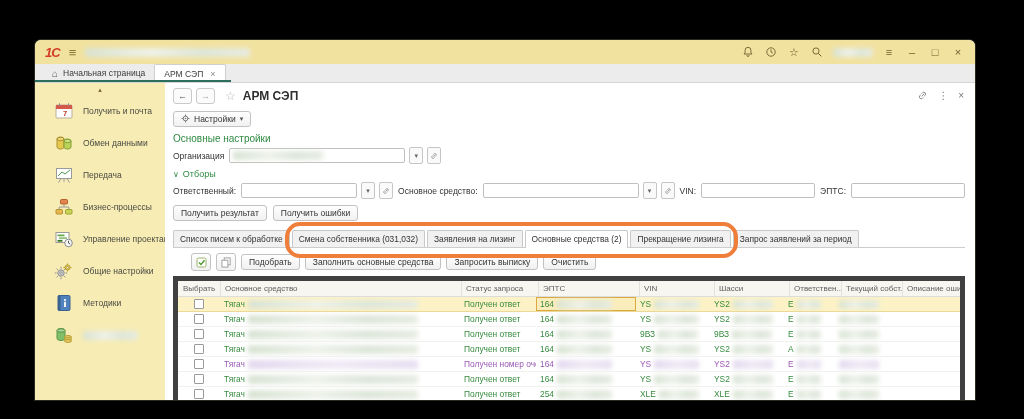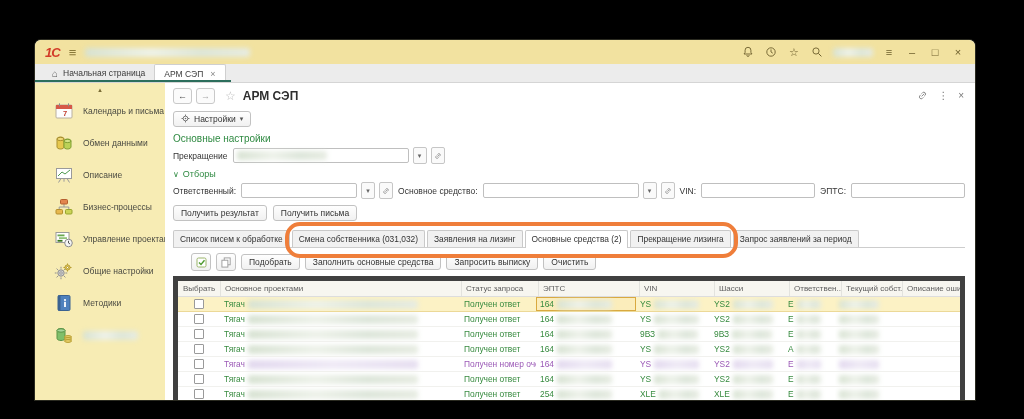--- a/index.html
+++ b/index.html
@@ -147,21 +147,21 @@
 
         <div class="sb-item">
           <span>
             <svg width="20" height="20" viewBox="0 0 20 20">
                 <rect x="2" y="4" width="16" height="13" rx="1" fill="#fdfdfd" stroke="#b9b0a0"></rect>
                 <rect x="2" y="4" width="16" height="4" fill="#d65848"></rect>
                 <path d="M5.5 2.3v3M14.5 2.3v3" stroke="#8a8a8a"></path>
                 <text x="11" y="15" font-size="7.5" fill="#c0392b" text-anchor="middle" font-weight="bold" font-family="Liberation Sans, sans-serif">7</text>
               </svg>
           </span>
-          <span class="sb-label">Календарь и письма</span>
+          <span class="sb-label">Получить и почта</span>
         </div>
 
         <div class="sb-item">
           <span>
             <svg width="20" height="20" viewBox="0 0 20 20">
                 <path d="M3 6c0-1.1 1.6-2 3.5-2S10 4.9 10 6v8c0 1.1-1.6 2-3.5 2S3 15.1 3 14z" fill="#e7c84f" stroke="#a98f2f"></path>
                 <ellipse cx="6.5" cy="6" rx="3.5" ry="1.6" fill="#f2dc7a" stroke="#a98f2f"></ellipse>
                 <path d="M10 8c0-1.1 1.6-2 3.5-2s3.5.9 3.5 2v6c0 1.1-1.6 2-3.5 2s-3.5-.9-3.5-2z" fill="#bcd157" stroke="#7f9f33"></path>
                 <ellipse cx="13.5" cy="8" rx="3.5" ry="1.6" fill="#d5e389" stroke="#7f9f33"></ellipse>
               </svg>
@@ -170,21 +170,21 @@
         </div>
 
         <div class="sb-item">
           <span>
             <svg width="20" height="20" viewBox="0 0 20 20">
                 <rect x="2.5" y="3.5" width="15" height="10" fill="#fff" stroke="#9a9a9a"></rect>
                 <polyline points="4,11 8,7 11,9 16,5" fill="none" stroke="#4e9a4e"></polyline>
                 <path d="M7 13.5l-2.5 4M13 13.5l2.5 4M10 13.5v3.2" stroke="#9a9a9a" fill="none"></path>
               </svg>
           </span>
-          <span class="sb-label">Описание</span>
+          <span class="sb-label">Передача</span>
         </div>
 
         <div class="sb-item">
           <span>
             <svg width="20" height="20" viewBox="0 0 20 20">
                 <path d="M10 7v3M10 10H5.2v2.3M10 10h4.8v2.3" stroke="#9a9a9a" fill="none"></path>
                 <rect x="6.5" y="2.5" width="7" height="4.5" rx="1" fill="#e2854e" stroke="#b55f2e"></rect>
                 <rect x="2" y="12.5" width="6.5" height="4.5" rx="1" fill="#e7b84e" stroke="#b58f2e"></rect>
                 <rect x="11.5" y="12.5" width="6.5" height="4.5" rx="1" fill="#cbd457" stroke="#97a52e"></rect>
               </svg>
@@ -280,21 +280,21 @@
                 </svg>
             </span>
             <span>Настройки</span>
             <span class="caret">▾</span>
           </span>
         </div>
 
         <div class="green-h">Основные настройки</div>
 
         <div class="formrow">
-          <span>Прекращение</span>
+          <span>Организация</span>
           <span class="input" style="width:168px">
               <span class="blur w90"></span>
             </span>
           <span class="combo">▾</span>
           <span class="linkbtn">
             <svg width="8" height="8" viewBox="0 0 12 12">
                 <path d="M5 7l3-3M4.2 5.2L3 6.4a2 2 0 0 0 2.8 2.8L7 8M7.8 6.8L9 5.6A2 2 0 0 0 6.2 2.8L5 4" stroke="#777" fill="none" stroke-width="1"></path>
               </svg>
           </span>
         </div>
@@ -322,21 +322,21 @@
               </svg>
           </span>
           <span>VIN:</span>
           <span class="input" style="flex:1;min-width:0"></span>
           <span>ЭПТС:</span>
           <span class="input" style="flex:1;min-width:0"></span>
         </div>
 
         <div class="actionrow">
           <span class="btn">Получить результат</span>
-          <span class="btn">Получить письма</span>
+          <span class="btn">Получить ошибки</span>
         </div>
 
         <div class="doctabs">
           <span class="dtab">Список писем к обработке</span>
           <span class="hl-group">
             <span class="hl-ring"></span>
             <span class="dtab">Смена собственника (031,032)</span>
             <span class="dtab">Заявления на лизинг</span>
             <span class="dtab active">Основные средства (2)</span>
             <span class="dtab">Прекращение лизинга</span>
@@ -363,21 +363,21 @@
           </span>
           <span class="btn">Подобрать</span>
           <span class="btn">Заполнить основные средства</span>
           <span class="btn">Запросить выписку</span>
           <span class="btn">Очистить</span>
         </div>
 
         <div class="tbl">
           <div class="thead">
             <div class="hc c-cb">Выбрать</div>
-            <div class="hc c-asset">Основное проектами</div>
+            <div class="hc c-asset">Основное средство</div>
             <div class="hc c-status">Статус запроса</div>
             <div class="hc c-epts">ЭПТС</div>
             <div class="hc c-vin">VIN</div>
             <div class="hc c-chassis">Шасси</div>
             <div class="hc c-resp">Ответствен...</div>
             <div class="hc c-owner">Текущий собст...</div>
             <div class="hc c-err">Описание ошибки</div>
           </div>
 
           <div class="trow sel">

